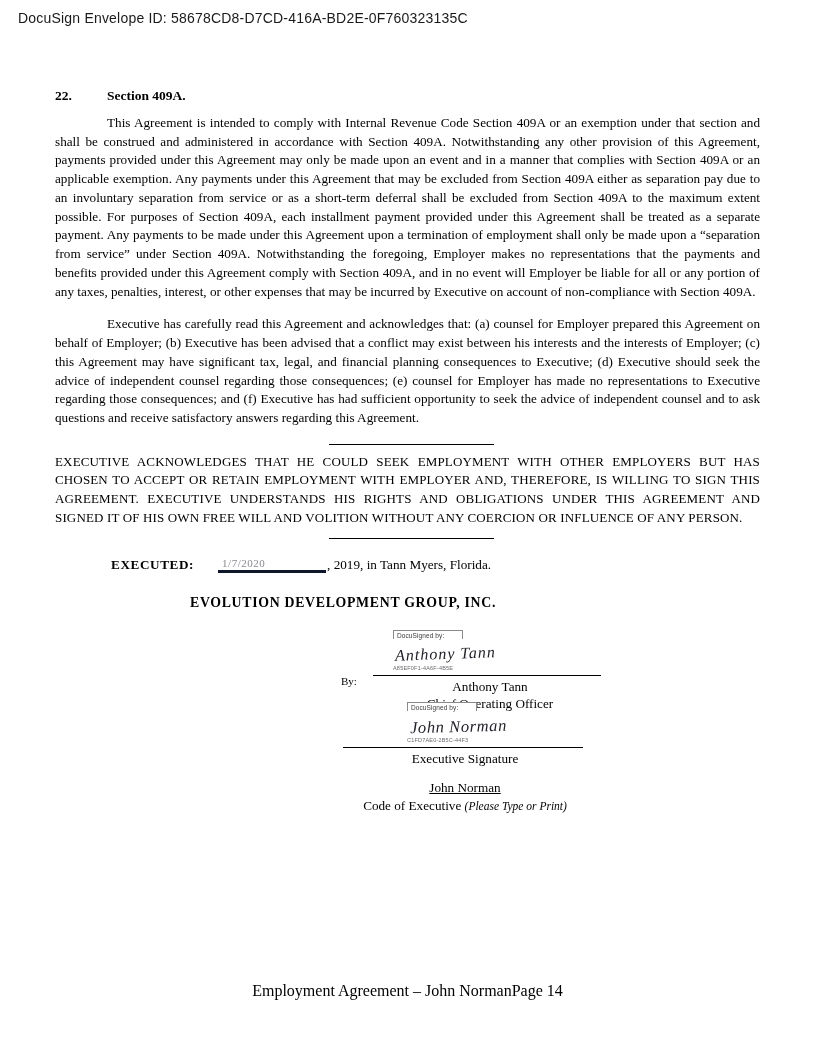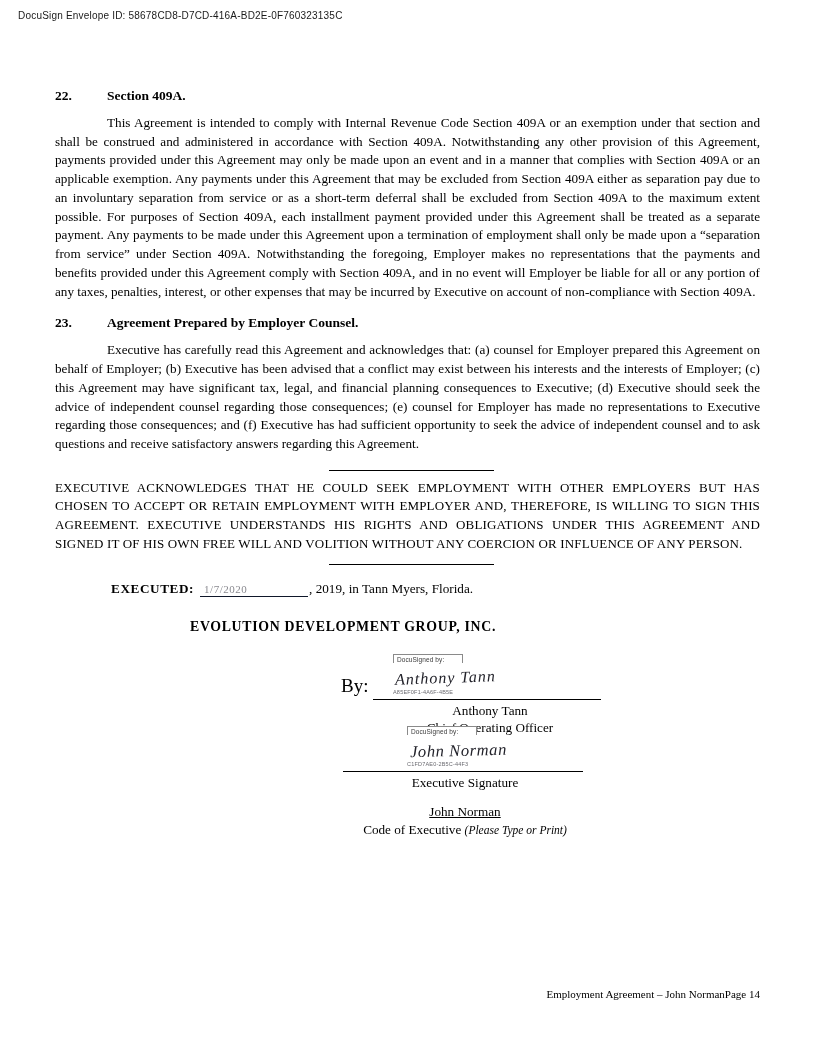--- a/index.html
+++ b/index.html
@@ -21,21 +21,21 @@
     width: 815px;
     height: 1055px;
     background: #fff;
     box-sizing: border-box;
   }
   .envelope-id {
     position: absolute;
     top: 10px;
     left: 18px;
     font-family: "Liberation Sans", sans-serif;
-    font-size: 10px;
+    font-size: 14px;
     letter-spacing: 0.2px;
     color: #1a1a1a;
     white-space: nowrap;
   }
   .content {
     position: absolute;
     top: 88px;
     left: 55px;
     width: 705px;
   }
@@ -85,25 +85,25 @@
     margin-top: 14px;
     font-size: 13.2px;
     display: flex;
     align-items: flex-end;
     padding-left: 56px;
     position: relative;
   }
   .executed-label {
     font-weight: bold;
     letter-spacing: 0.6px;
-    margin-right: 6px;
+    margin-right: 24px;
   }
   .date-blank {
     width: 108px;
-    border-bottom: 1px solid #0f172a;
+    border-bottom: 3px solid #0f172a;
     height: 17px;
     position: relative;
     margin-right: 1px;
   }
   .date-ink {
     position: absolute;
     bottom: 1px;
     left: 4px;
     font-family: "Liberation Serif", serif;
     font-size: 11px;
@@ -123,22 +123,22 @@
     padding-left: 135px;
   }
   .sig-area {
     margin-top: 12px;
     position: relative;
     height: 205px;
   }
   .by-line {
     position: absolute;
     left: 286px;
-    top: 28px;
-    font-size: 19px;
+    top: 52px;
+    font-size: 11px;
   }
   .sig-rule-1 {
     position: absolute;
     left: 318px;
     top: 52px;
     width: 228px;
     border-top: 1px solid #000;
   }
   .sig-rule-2 {
     position: absolute;
@@ -221,47 +221,43 @@
   }
   .cap-name-of-exec { left: 275px; top: 175px; width: 270px; }
   .cap-name-of-exec i {
     font-size: 11.5px;
   }
   .footer {
     position: absolute;
     bottom: 55px;
     left: 55px;
     width: 705px;
-    font-size: 11px;
+    font-size: 16px;
     display: flex;
-    justify-content: flex-end;
+    justify-content: center;
   }
 </style>
 </head>
 <body>
 
 <div class="page">
 
   <div class="envelope-id">DocuSign Envelope ID: 58678CD8-D7CD-416A-BD2E-0F760323135C</div>
 
   <div class="content">
 
     <div class="clause">
       <div class="clause-heading">
         <span class="clause-num">22.</span>
         <span class="clause-title">Section 409A.</span>
       </div>
       <p class="para">This Agreement is intended to comply with Internal Revenue Code Section 409A or an exemption under that section and shall be construed and administered in accordance with Section 409A. Notwithstanding any other provision of this Agreement, payments provided under this Agreement may only be made upon an event and in a manner that complies with Section 409A or an applicable exemption. Any payments under this Agreement that may be excluded from Section 409A either as separation pay due to an involuntary separation from service or as a short-term deferral shall be excluded from Section 409A to the maximum extent possible. For purposes of Section 409A, each installment payment provided under this Agreement shall be treated as a separate payment. Any payments to be made under this Agreement upon a termination of employment shall only be made upon a “separation from service” under Section 409A. Notwithstanding the foregoing, Employer makes no representations that the payments and benefits provided under this Agreement comply with Section 409A, and in no event will Employer be liable for all or any portion of any taxes, penalties, interest, or other expenses that may be incurred by Executive on account of non-compliance with Section 409A.</p>
     </div>
 
     <div class="clause">
-      <div class="clause-heading">
-        <span class="clause-num">23.</span>
-        <span class="clause-title">Agreement Prepared by Employer Counsel.</span>
-      </div>
       <p class="para">Executive has carefully read this Agreement and acknowledges that: (a) counsel for Employer prepared this Agreement on behalf of Employer; (b) Executive has been advised that a conflict may exist between his interests and the interests of Employer; (c) this Agreement may have significant tax, legal, and financial planning consequences to Executive; (d) Executive should seek the advice of independent counsel regarding those consequences; (e) counsel for Employer has made no representations to Executive regarding those consequences; and (f) Executive has had sufficient opportunity to seek the advice of independent counsel and to ask questions and receive satisfactory answers regarding this Agreement.</p>
     </div>
 
     <hr class="rule-short top">
 
     <div class="ack-block">EXECUTIVE ACKNOWLEDGES THAT HE COULD SEEK EMPLOYMENT WITH OTHER EMPLOYERS BUT HAS CHOSEN TO ACCEPT OR RETAIN EMPLOYMENT WITH EMPLOYER AND, THEREFORE, IS WILLING TO SIGN THIS AGREEMENT. EXECUTIVE UNDERSTANDS HIS RIGHTS AND OBLIGATIONS UNDER THIS AGREEMENT AND SIGNED IT OF HIS OWN FREE WILL AND VOLITION WITHOUT ANY COERCION OR INFLUENCE OF ANY PERSON.</div>
 
     <hr class="rule-short">
 
     <div class="executed-row">

